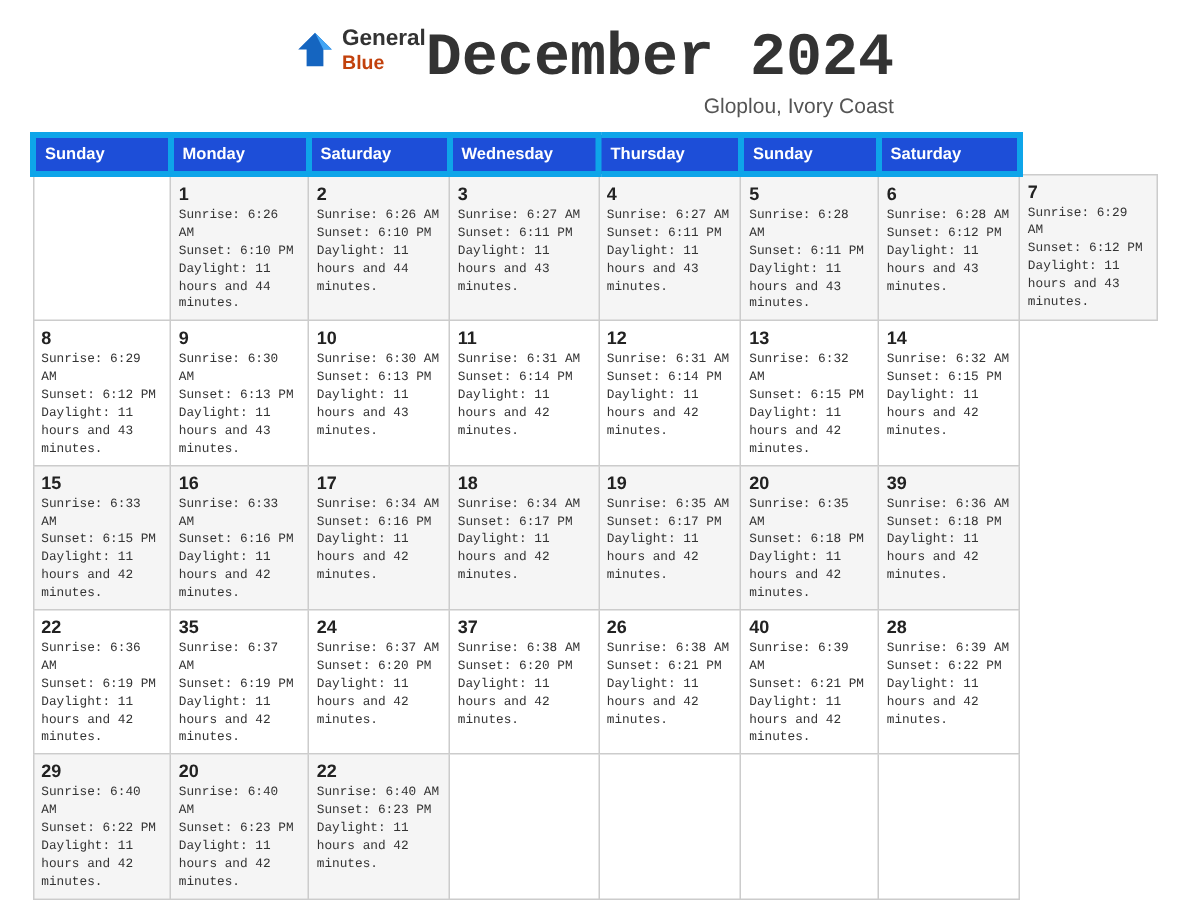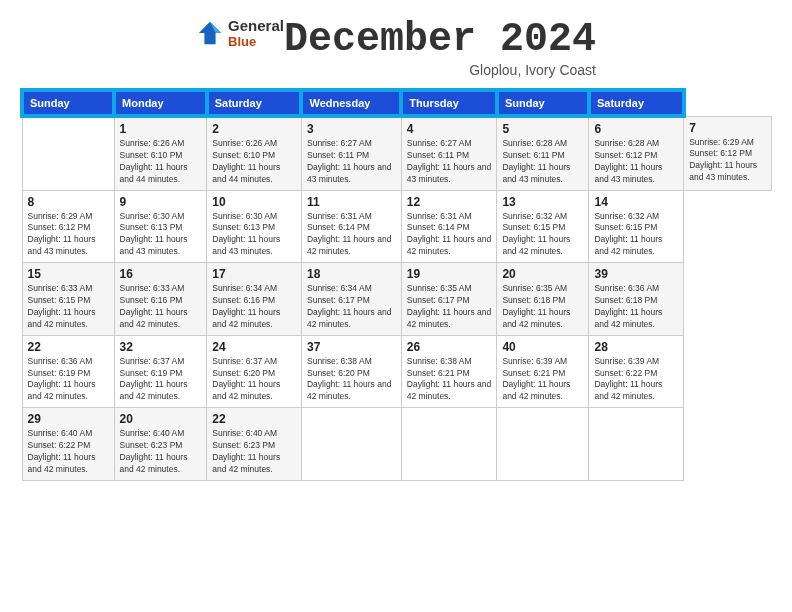--- a/index.html
+++ b/index.html
@@ -91,20 +91,21 @@
       font-size: 12px;
       font-weight: bold;
       color: #222;
       display: block;
       margin-bottom: 2px;
     }
     .day-info {
       font-size: 8.5px;
       color: #333;
       line-height: 1.4;
+      font-family: Liberation Mono, monospace;
     }
     .empty-cell {
       background: #fff !important;
     }
   </style>
 </head>
 <body>
 
 <div class="page">
   <div class="header-area">
@@ -227,21 +228,21 @@
             <span class="day-number">39</span>
             <div class="day-info">Sunrise: 6:36 AM<br>Sunset: 6:18 PM<br>Daylight: 11 hours and 42 minutes.</div>
           </td>
         </tr>
         <tr>
           <td>
             <span class="day-number">22</span>
             <div class="day-info">Sunrise: 6:36 AM<br>Sunset: 6:19 PM<br>Daylight: 11 hours and 42 minutes.</div>
           </td>
           <td>
-            <span class="day-number">32</span>
+            <span class="day-number">35</span>
             <div class="day-info">Sunrise: 6:37 AM<br>Sunset: 6:19 PM<br>Daylight: 11 hours and 42 minutes.</div>
           </td>
           <td>
             <span class="day-number">24</span>
             <div class="day-info">Sunrise: 6:37 AM<br>Sunset: 6:20 PM<br>Daylight: 11 hours and 42 minutes.</div>
           </td>
           <td>
             <span class="day-number">37</span>
             <div class="day-info">Sunrise: 6:38 AM<br>Sunset: 6:20 PM<br>Daylight: 11 hours and 42 minutes.</div>
           </td>

